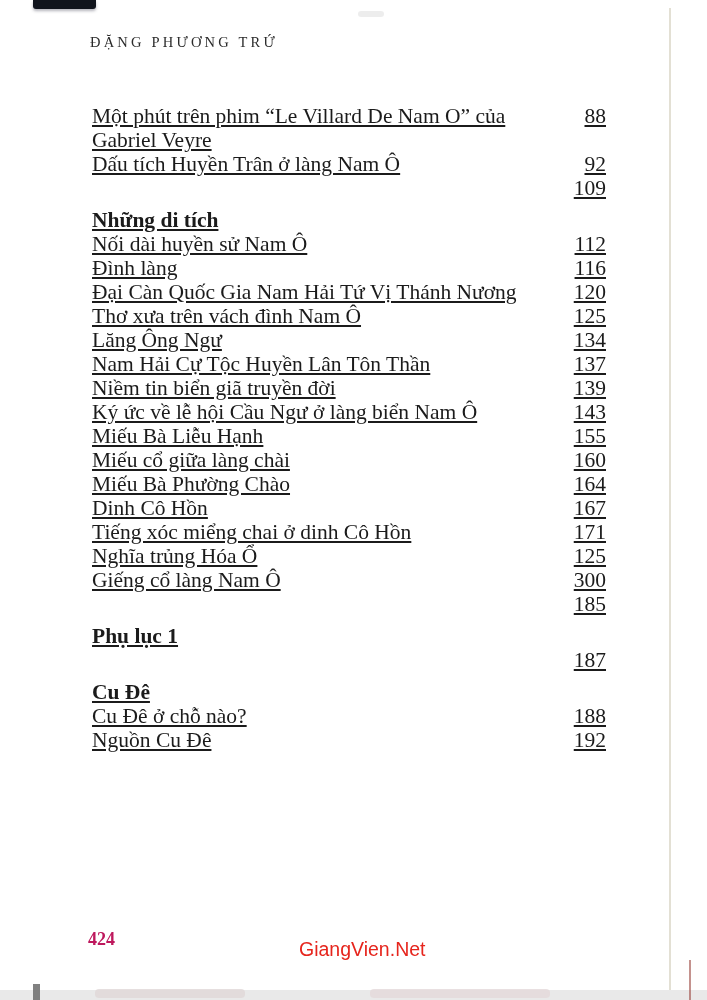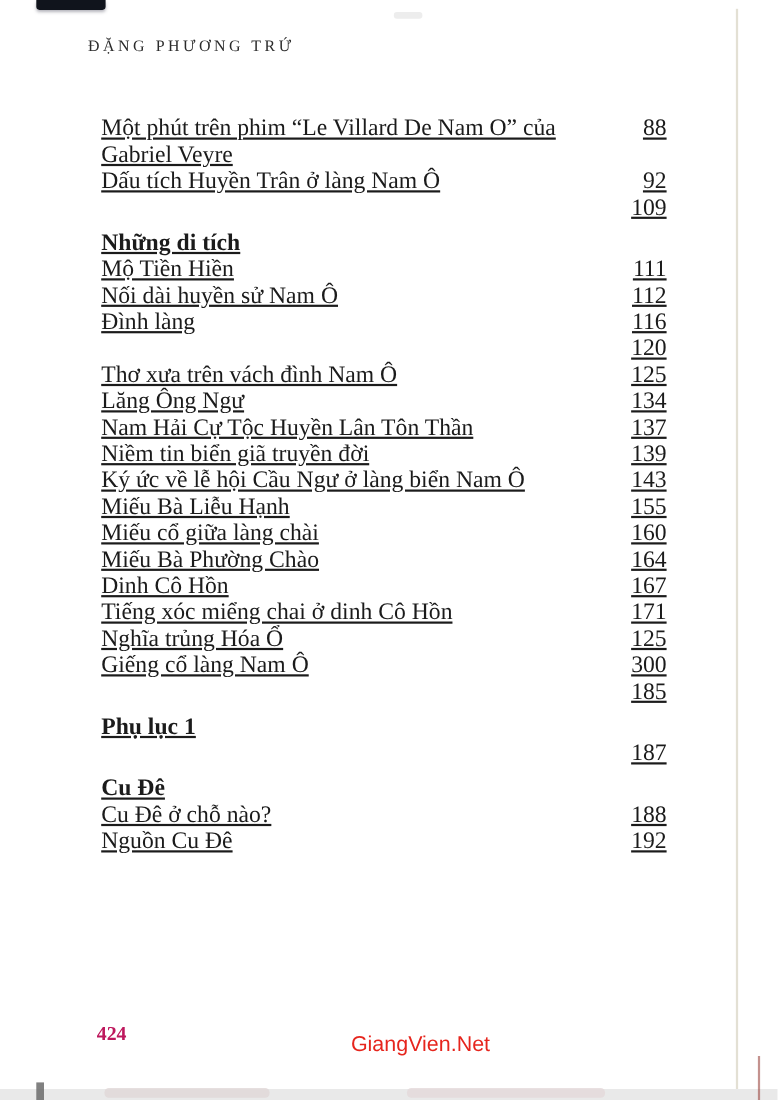--- a/index.html
+++ b/index.html
@@ -8,21 +8,21 @@
     background:#ffffff;
     position:relative;
     overflow:hidden;
     font-family:"Liberation Serif","DejaVu Serif",serif;
     color:#1b1b1b;
   }
   .page { position:absolute; inset:0; }
 
   
   .author-header {
-    position:absolute; left:80px; top:34px;
+    position:absolute; left:90px; top:34px;
     font-size:14.5px; letter-spacing:3.2px;
     color:#2b2b2b; white-space:nowrap;text-align:right;
   }
 
   
   .toc {
     position:absolute; left:92px; top:104px; width:514px;
     font-size:21.5px; line-height:24px;text-decoration:underline;
   }
   .toc-row { display:flex; align-items:flex-start; justify-content:space-between; }
@@ -31,21 +31,21 @@
   .toc-row.bold .toc-title { font-weight:700;margin-top:32px; }
 
   
   .footer-page-num {
     position:absolute; left:88px; top:929px;
     font-size:18px; font-weight:700; color:#be185d;
   }
   .watermark {
     position:absolute; left:299px; top:938px;
     font-family:"Liberation Sans","DejaVu Sans",sans-serif;
-    font-size:19.5px; color:#e6251d;margin-left:20px;
+    font-size:19.5px; color:#e6251d;
   }
 
   
   .artifact-topleft {
     position:absolute; left:33px; top:0; width:63px; height:9px;
     background:#10141c; border-radius:0 0 3px 3px;
     box-shadow:0 2px 3px rgba(40,40,60,0.35);
   }
   .artifact-topright-smudge {
     position:absolute; left:358px; top:11px; width:26px; height:6px;
@@ -99,32 +99,29 @@
       </div>
       <div class="toc-row">
         <span class="toc-title">Dấu tích Huyền Trân ở làng Nam Ô</span>
         <span class="toc-page">92</span>
       </div>
       <div class="toc-row bold">
         <span class="toc-title">Những di tích</span>
         <span class="toc-page">109</span>
       </div>
       <div class="toc-row">
-        <span class="toc-title">Mộ Tiền Hiền</span>
-        <span class="toc-page">111</span>
-      </div>
-      <div class="toc-row">
         <span class="toc-title">Nối dài huyền sử Nam Ô</span>
         <span class="toc-page">112</span>
       </div>
       <div class="toc-row">
         <span class="toc-title">Đình làng</span>
         <span class="toc-page">116</span>
       </div>
       <div class="toc-row">
+        <span class="toc-title">Đại Càn Quốc Gia Nam Hải Tứ Vị Thánh Nương</span>
         <span class="toc-page">120</span>
       </div>
       <div class="toc-row">
         <span class="toc-title">Thơ xưa trên vách đình Nam Ô</span>
         <span class="toc-page">125</span>
       </div>
       <div class="toc-row">
         <span class="toc-title">Lăng Ông Ngư</span>
         <span class="toc-page">134</span>
       </div>

